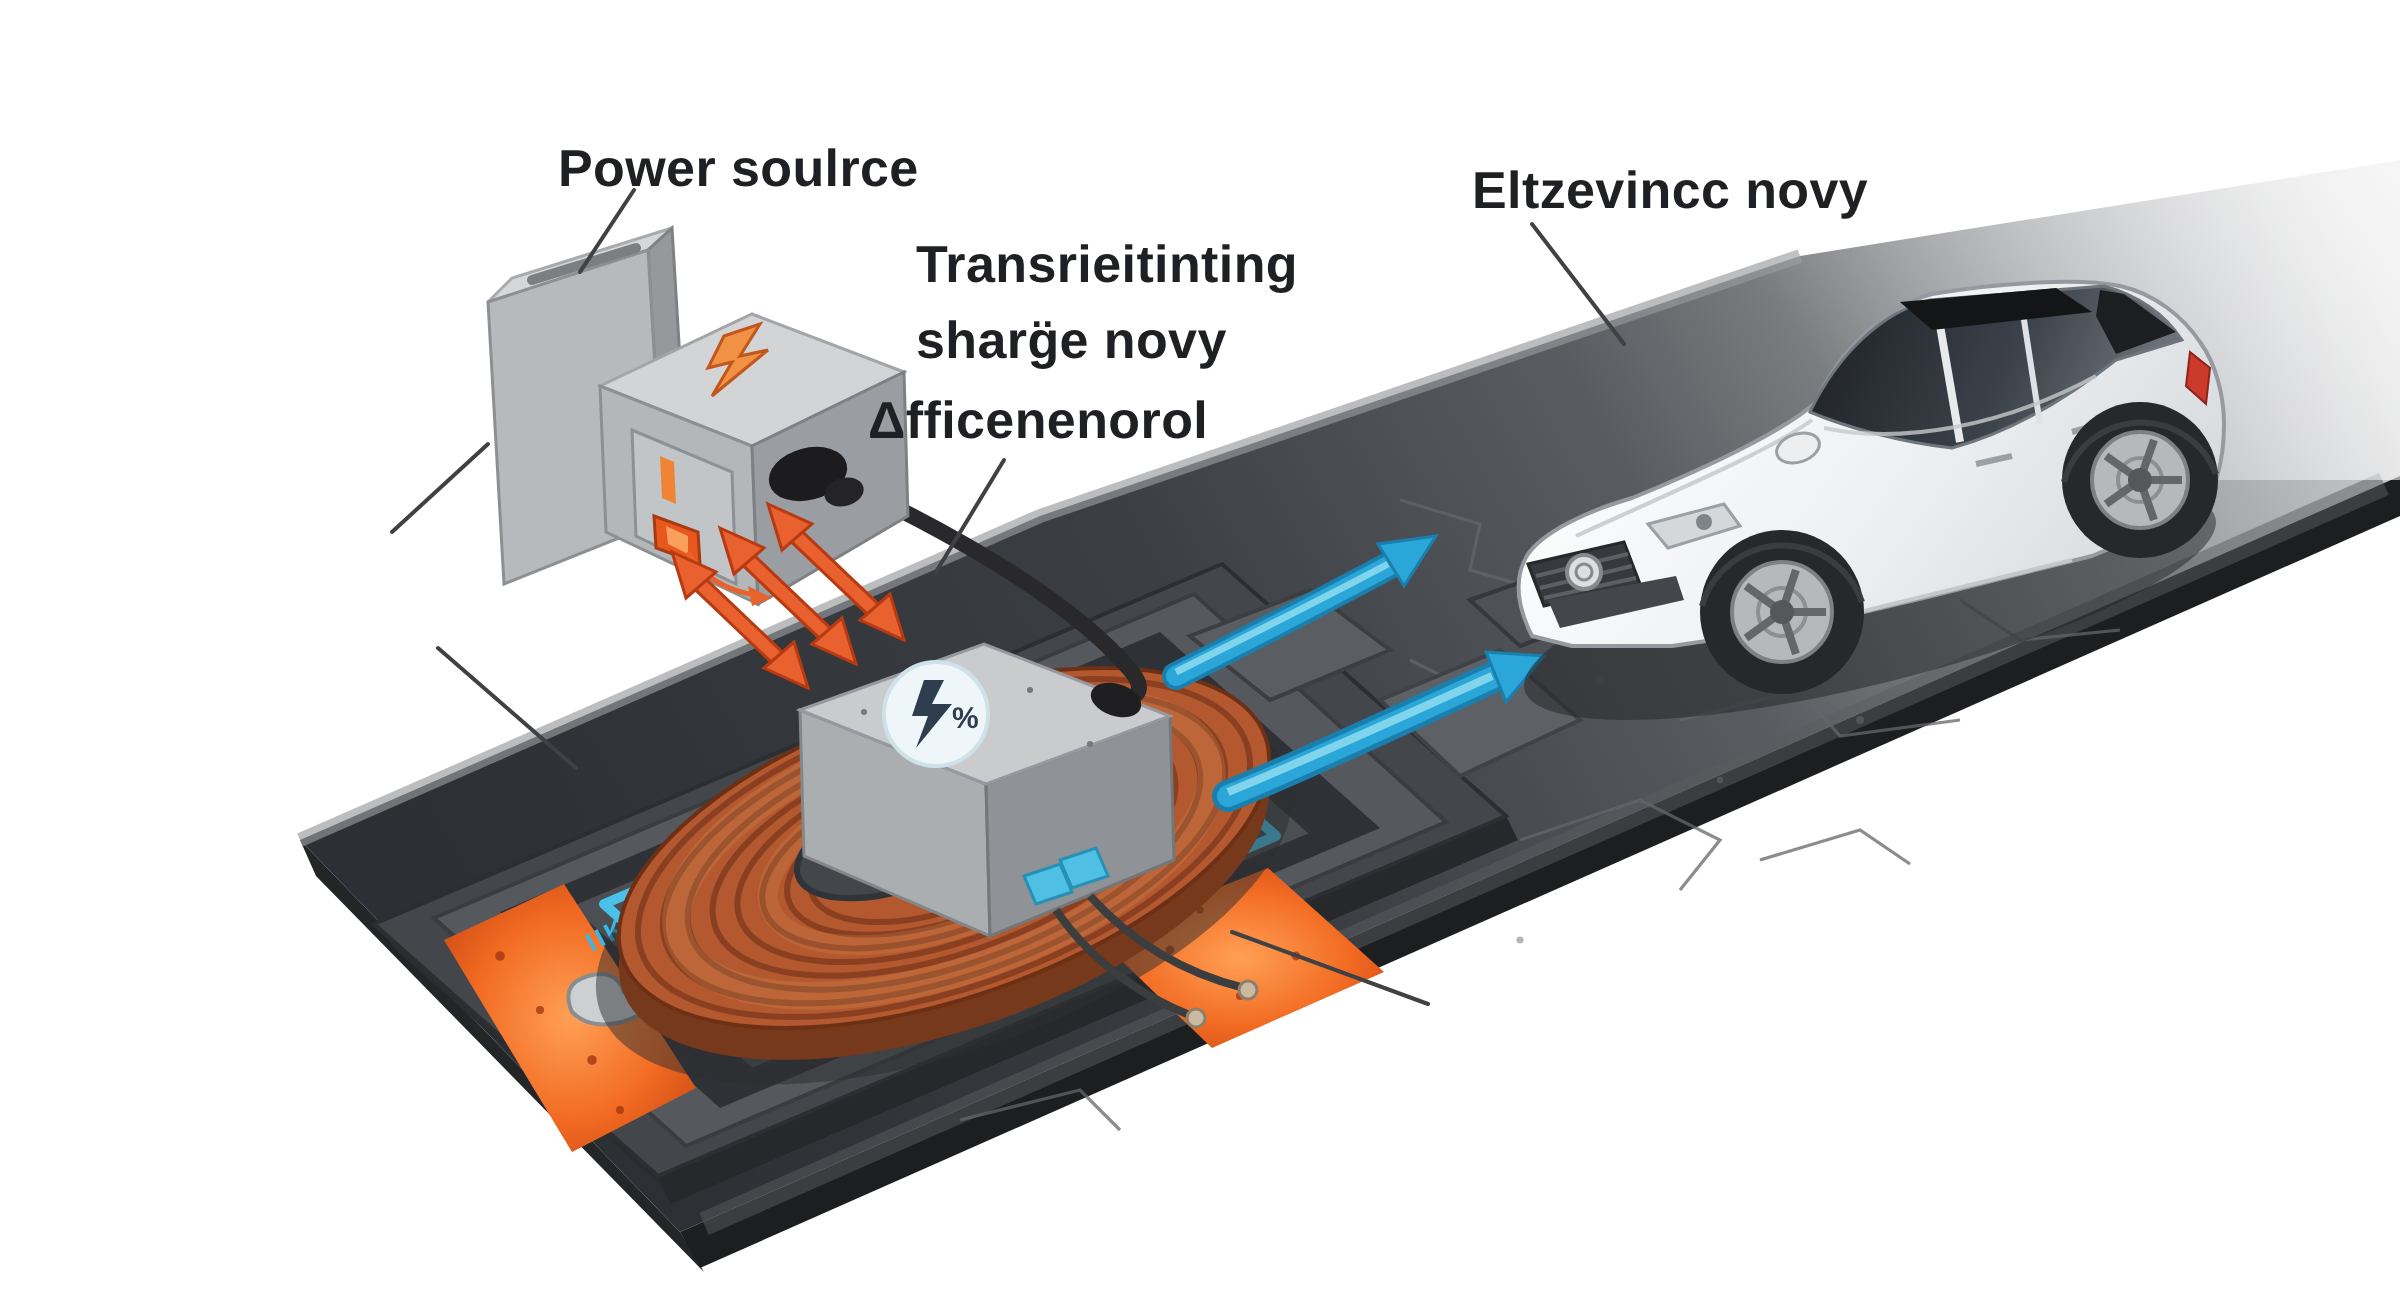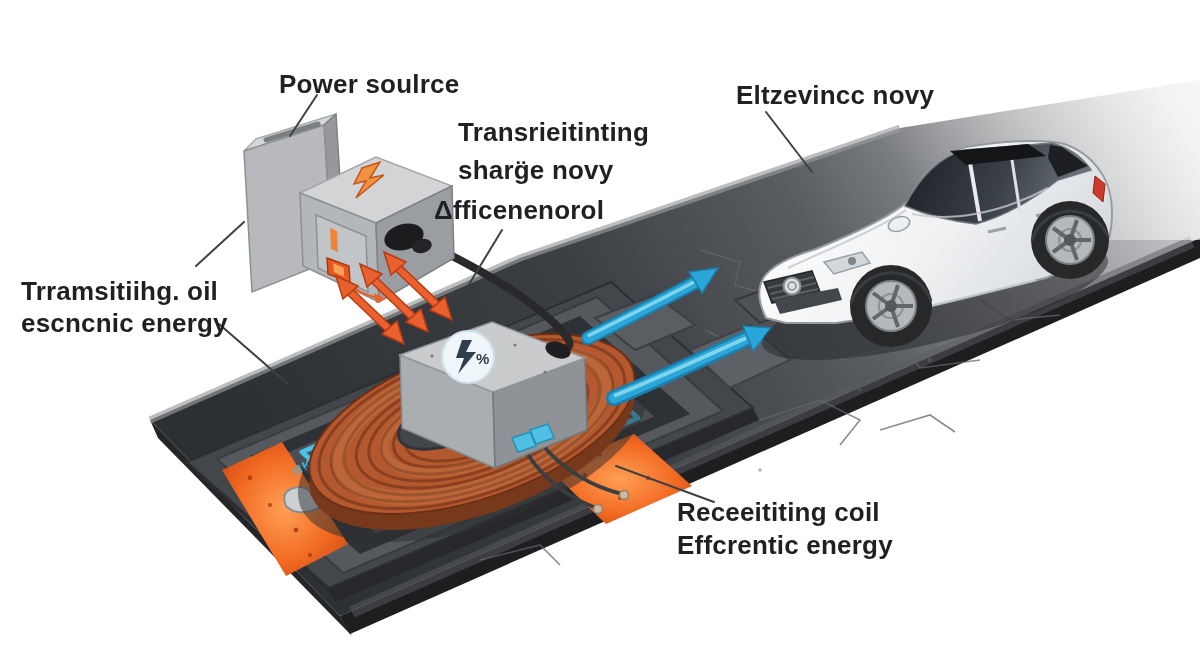--- a/index.html
+++ b/index.html
@@ -307,23 +307,15 @@
 </div>
 
 <div class="lbl" style="left:434px;top:194px;">
   <span>Δfficenenorol</span>
 </div>
 
 <div class="lbl" style="left:736px;top:79px;">
   <span>Eltzevincc novy</span>
 </div>
 
-<div class="lbl" style="left:21px;top:275px;line-height:32px;">
-  <span>Trramsitiihg. oil</span>
-  <span>escncnic energy</span>
-</div>
-
-<div class="lbl" style="left:677px;top:496px;">
-  <span>Receeititing coil</span>
-  <span>Effcrentic energy</span>
-</div>
+
 
 </div>
 
 </body></html>

